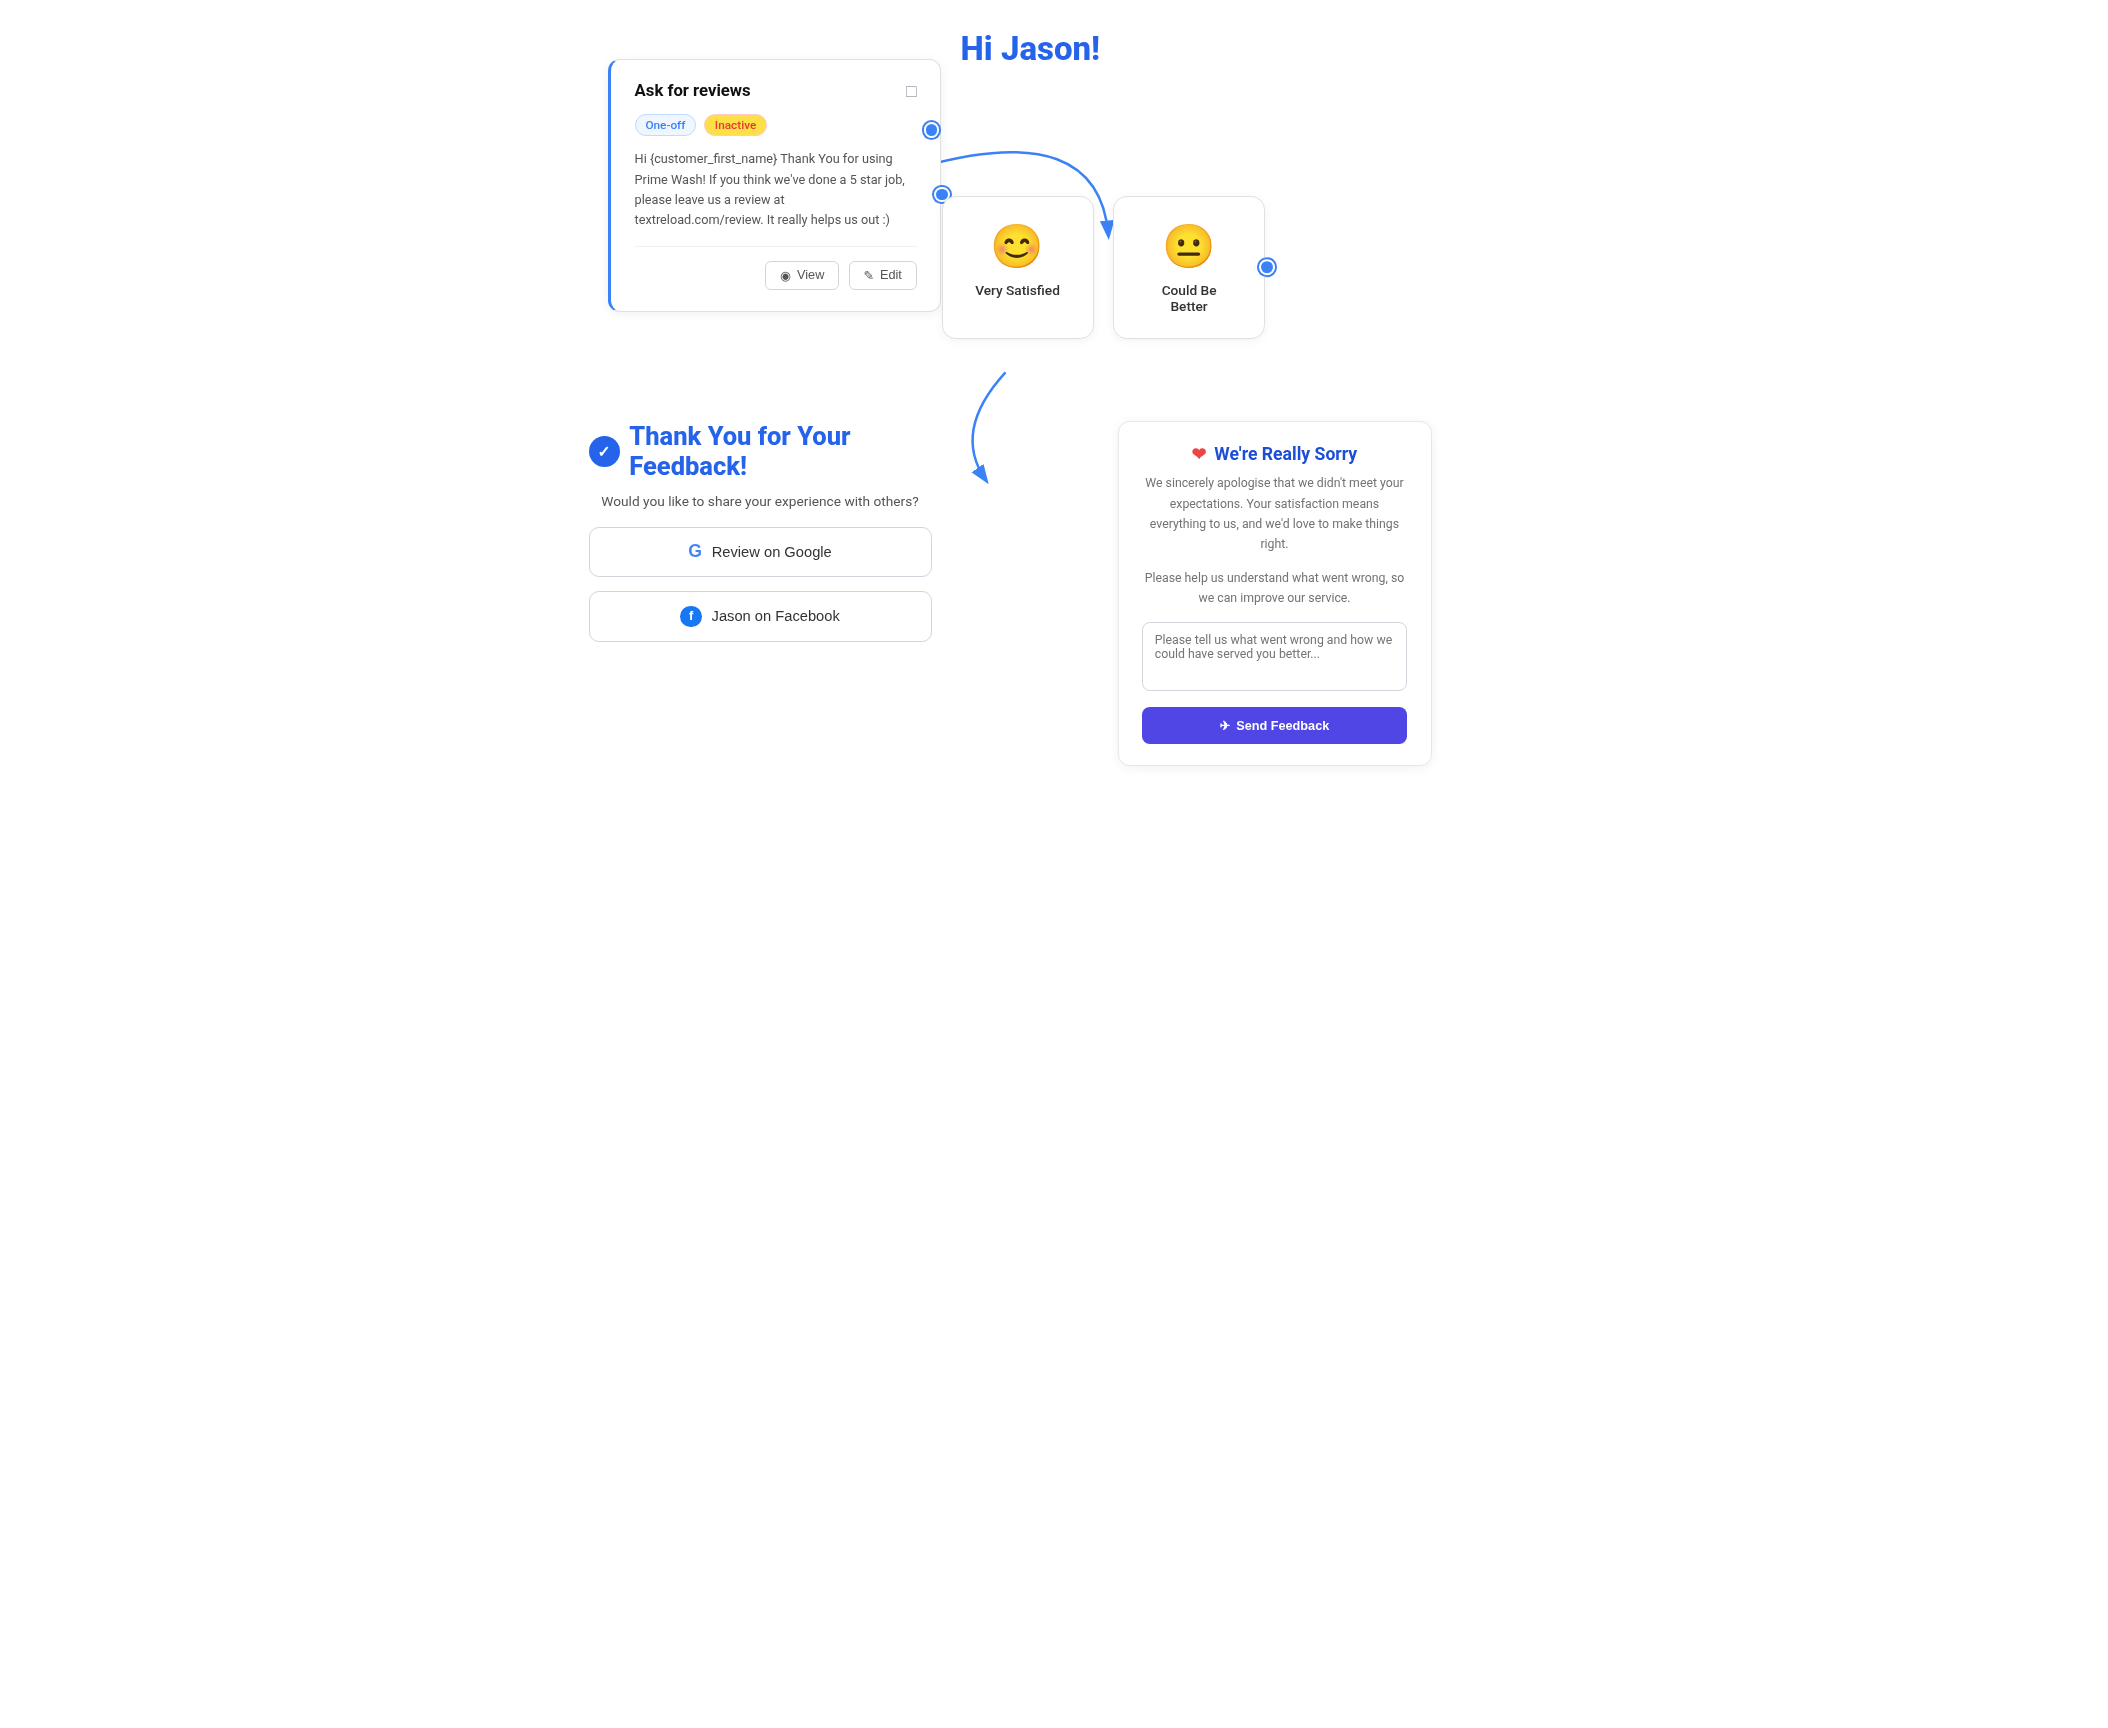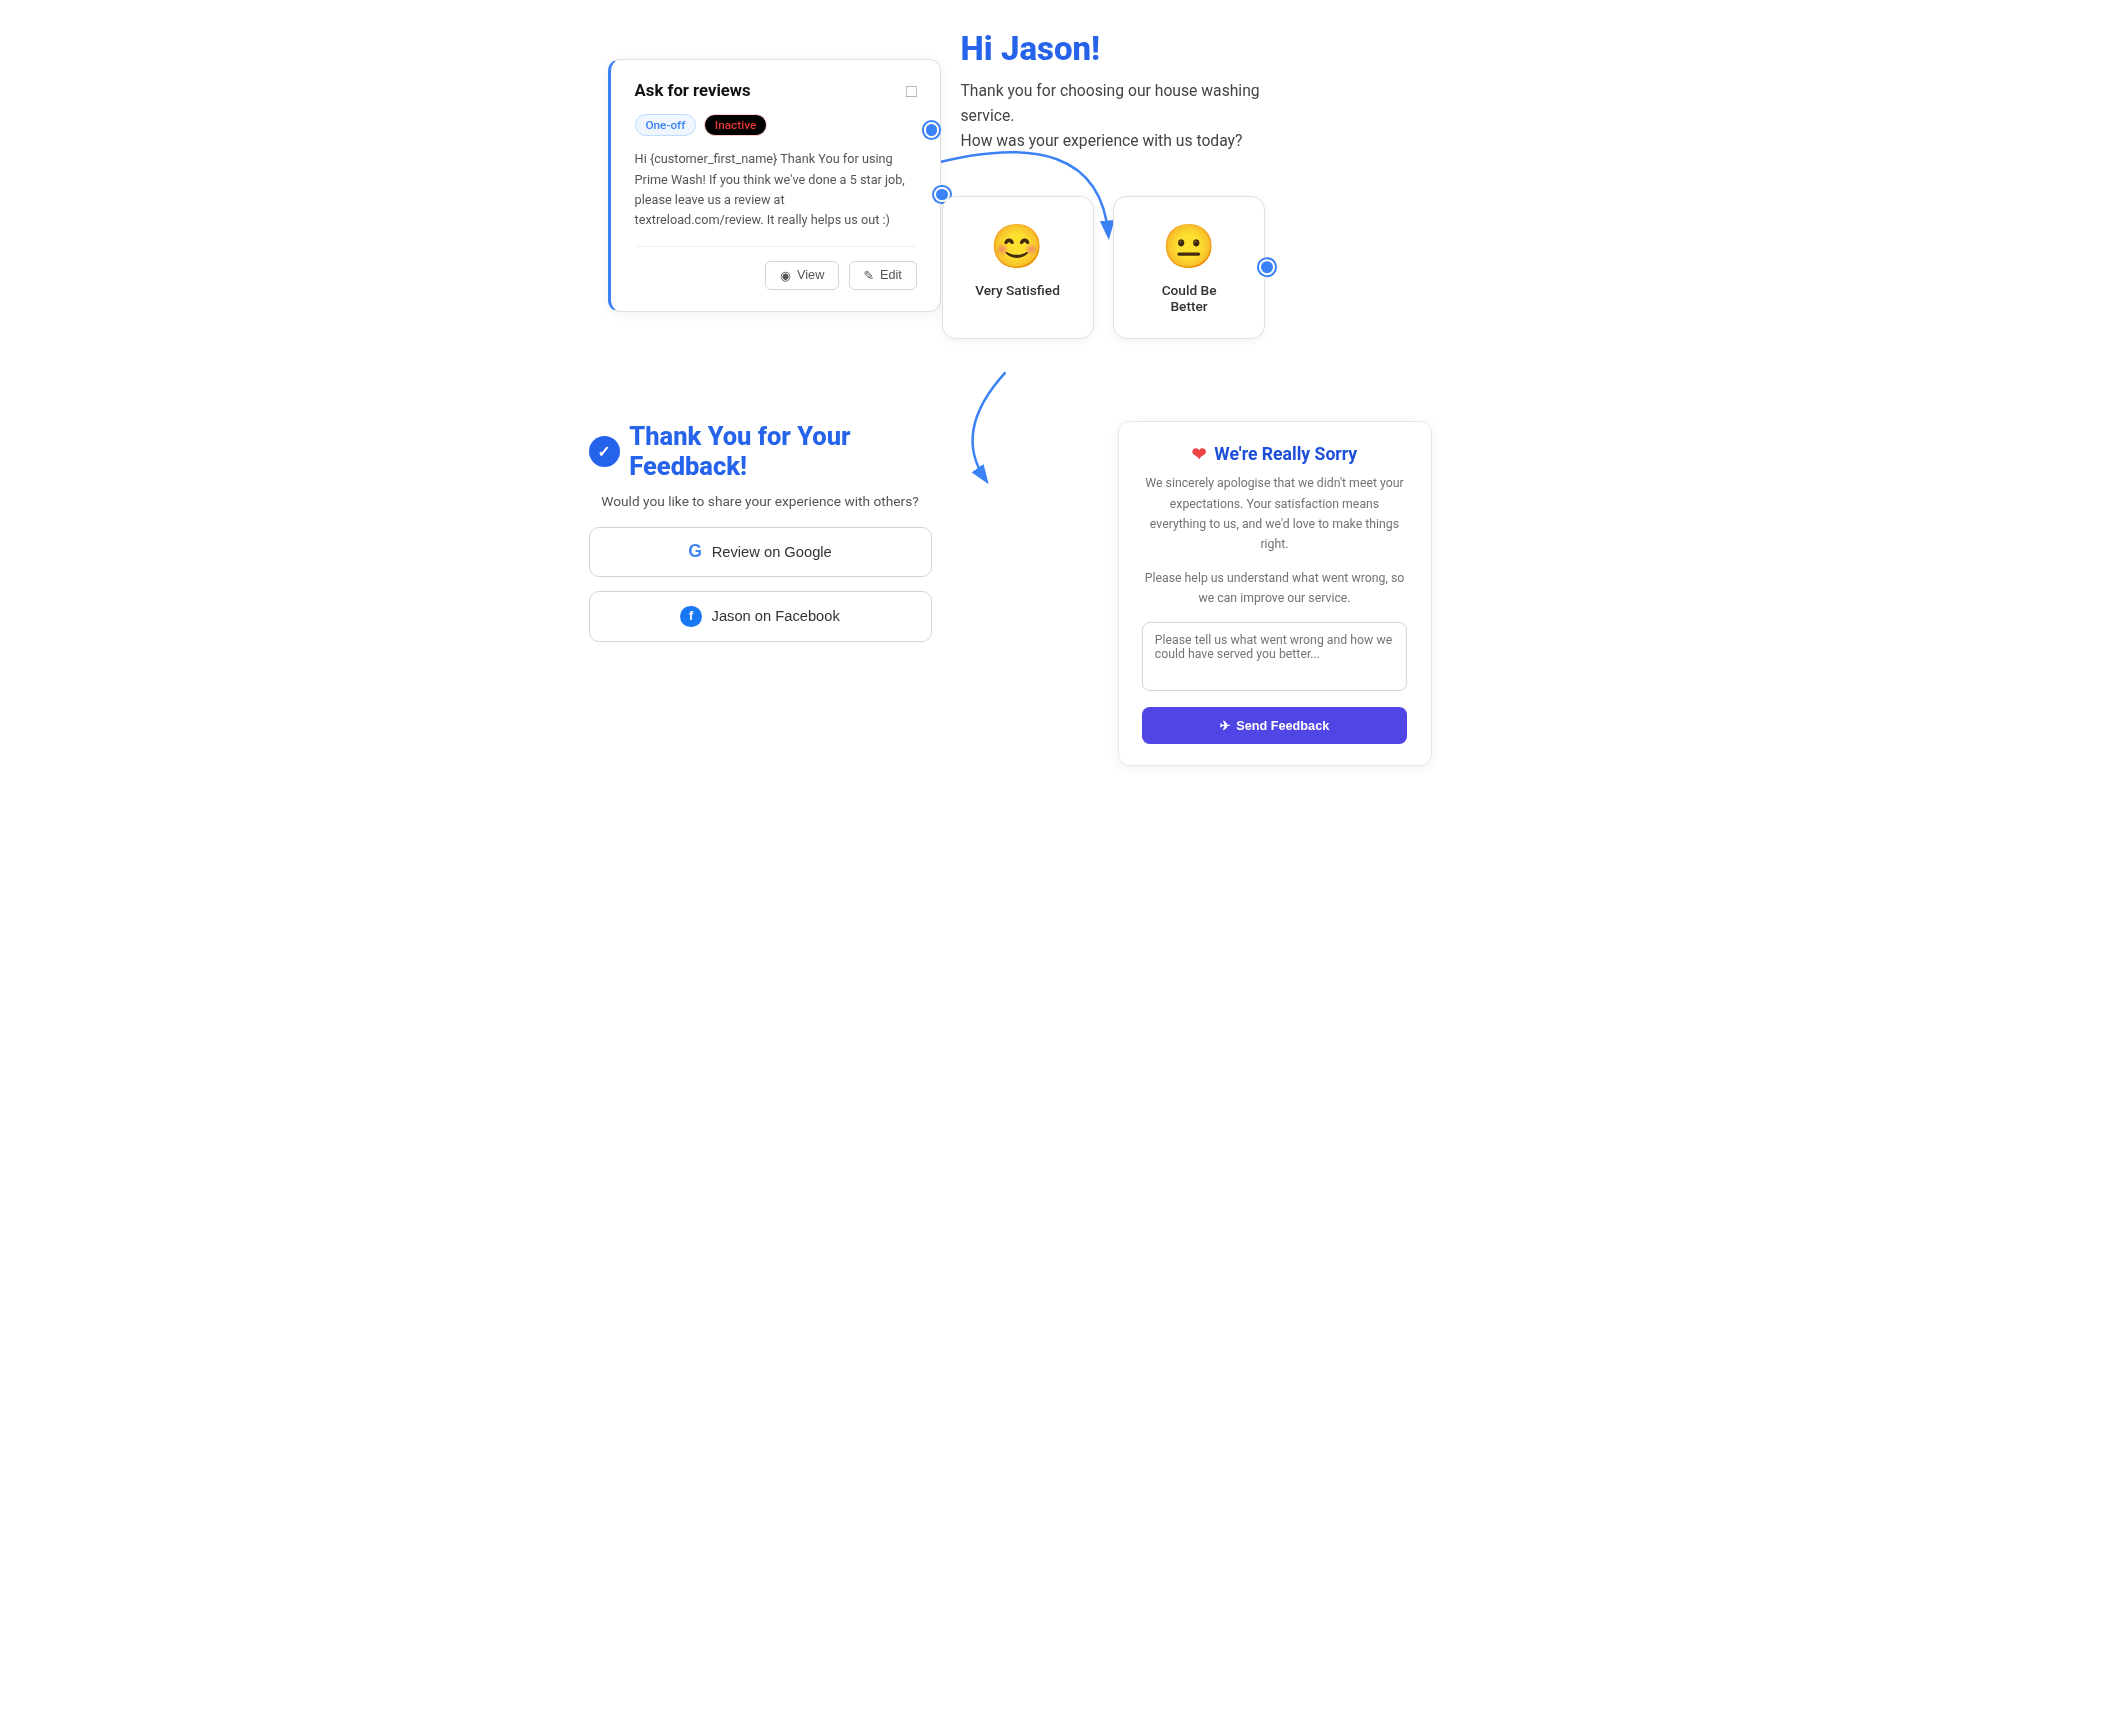--- a/index.html
+++ b/index.html
@@ -53,21 +53,21 @@
       padding: 2.9px 9.8px;
       border-radius: 19.6px;
       font-weight: 500;
     }
     .badge-oneoff {
       background: #eff6ff;
       color: #3b82f6;
       border: 1px solid #bfdbfe;
     }
     .badge-inactive {
-      background: #000000;
+      background: #fde047;
       color: #e53935;
       border: 1px solid #fecaca;
     }
     .card-body {
       font-size: 12.7px;
       color: #555;
       line-height: 1.6;
       margin-bottom: 15.7px;
     }
     .card-divider {
@@ -325,24 +325,20 @@
           <span>✎</span>
           <span>Edit</span>
         </button>
       </div>
 
       <div style="position:absolute; right:-9.8px; top:127px; width:15.7px; height:15.7px; background:#3b82f6; border-radius:50%; border:2px solid #fff; box-shadow:0 0 0 2px #3b82f6;"></div>
     </div>
 
     <div class="greeting-block">
       <div class="greeting-title">Hi Jason!</div>
-      <div class="greeting-sub">
-        <span>Thank you for choosing our house washing service.</span><br>
-        <span>How was your experience with us today?</span>
-      </div>
 
       <div style="position:absolute; left:-37px; top:93px; width:15.7px; height:15.7px; background:#3b82f6; border-radius:50%; border:2px solid #fff; box-shadow:0 0 0 2px #3b82f6;"></div>
     </div>
 
     <div class="options-row">
       <div class="option-card">
         <span class="option-emoji">😊</span>
         <div class="option-label">Very Satisfied</div>
       </div>
       <div class="option-card">

